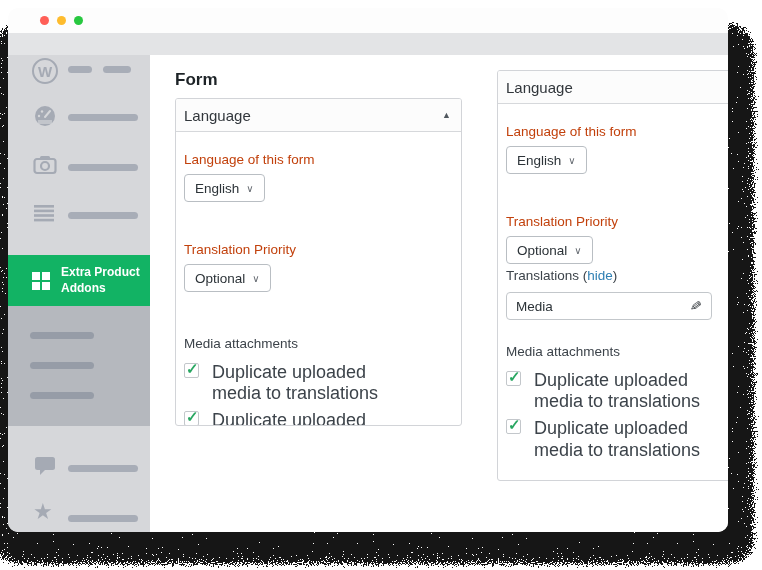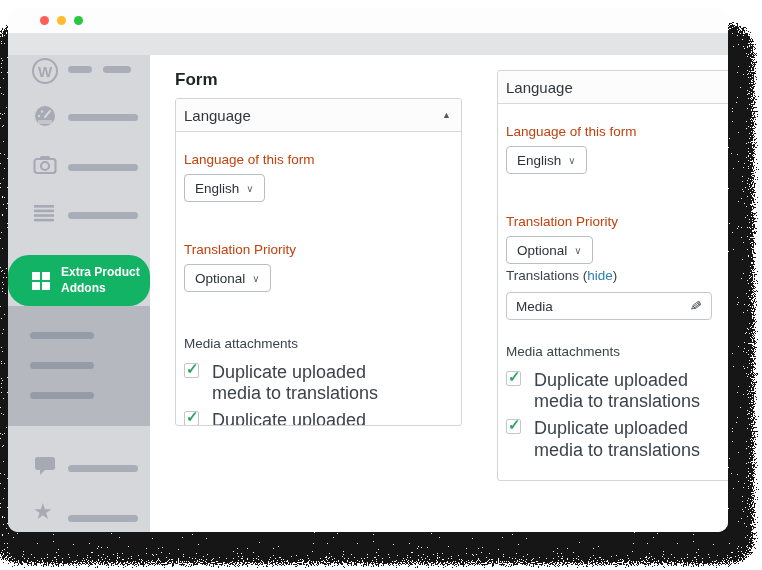--- a/index.html
+++ b/index.html
@@ -29,21 +29,21 @@
   .main { flex:1; display:flex; min-height:0; }
 
   
   .sidebar { width:142px; background:#d6d7da; position:relative; flex:none; }
   .ph-line { position:absolute; height:7px; border-radius:4px; background:#a8adb7; }
   .s-icon { position:absolute; color:#a5aab4; }
   .wp-circle { width:26px; height:26px; border:2px solid #a5aab4; border-radius:50%;
     display:flex; align-items:center; justify-content:center; font-size:15px; font-weight:bold; color:#a5aab4; }
   .active-item {
     position:absolute; left:0; top:200px; width:142px; height:51px;
-    display:flex; align-items:center; padding-left:24px; cursor:pointer;border-radius:21px;
+    display:flex; align-items:center; padding-left:24px; cursor:pointer;
   }
   .grid-icon { width:17px; height:17px; display:grid; grid-template-columns:8px 8px; grid-template-rows:8px 8px; gap:2px; margin-right:12px; flex:none; }
   .grid-icon span { background:#fff; }
   .active-label { color:#fff; font-size:12px; font-weight:bold; line-height:1.3; width:80px; }
   .submenu { position:absolute; left:0; top:251px; width:142px; height:120px; background:#b5b8be; }
   .submenu .ph-line { background:#969ca7; left:22px; width:64px; }
   .star-glyph { font-size:22px; line-height:1; }
 
   
   .content { flex:1; background:#fff; padding:15px 0 0 25px; display:flex; }

